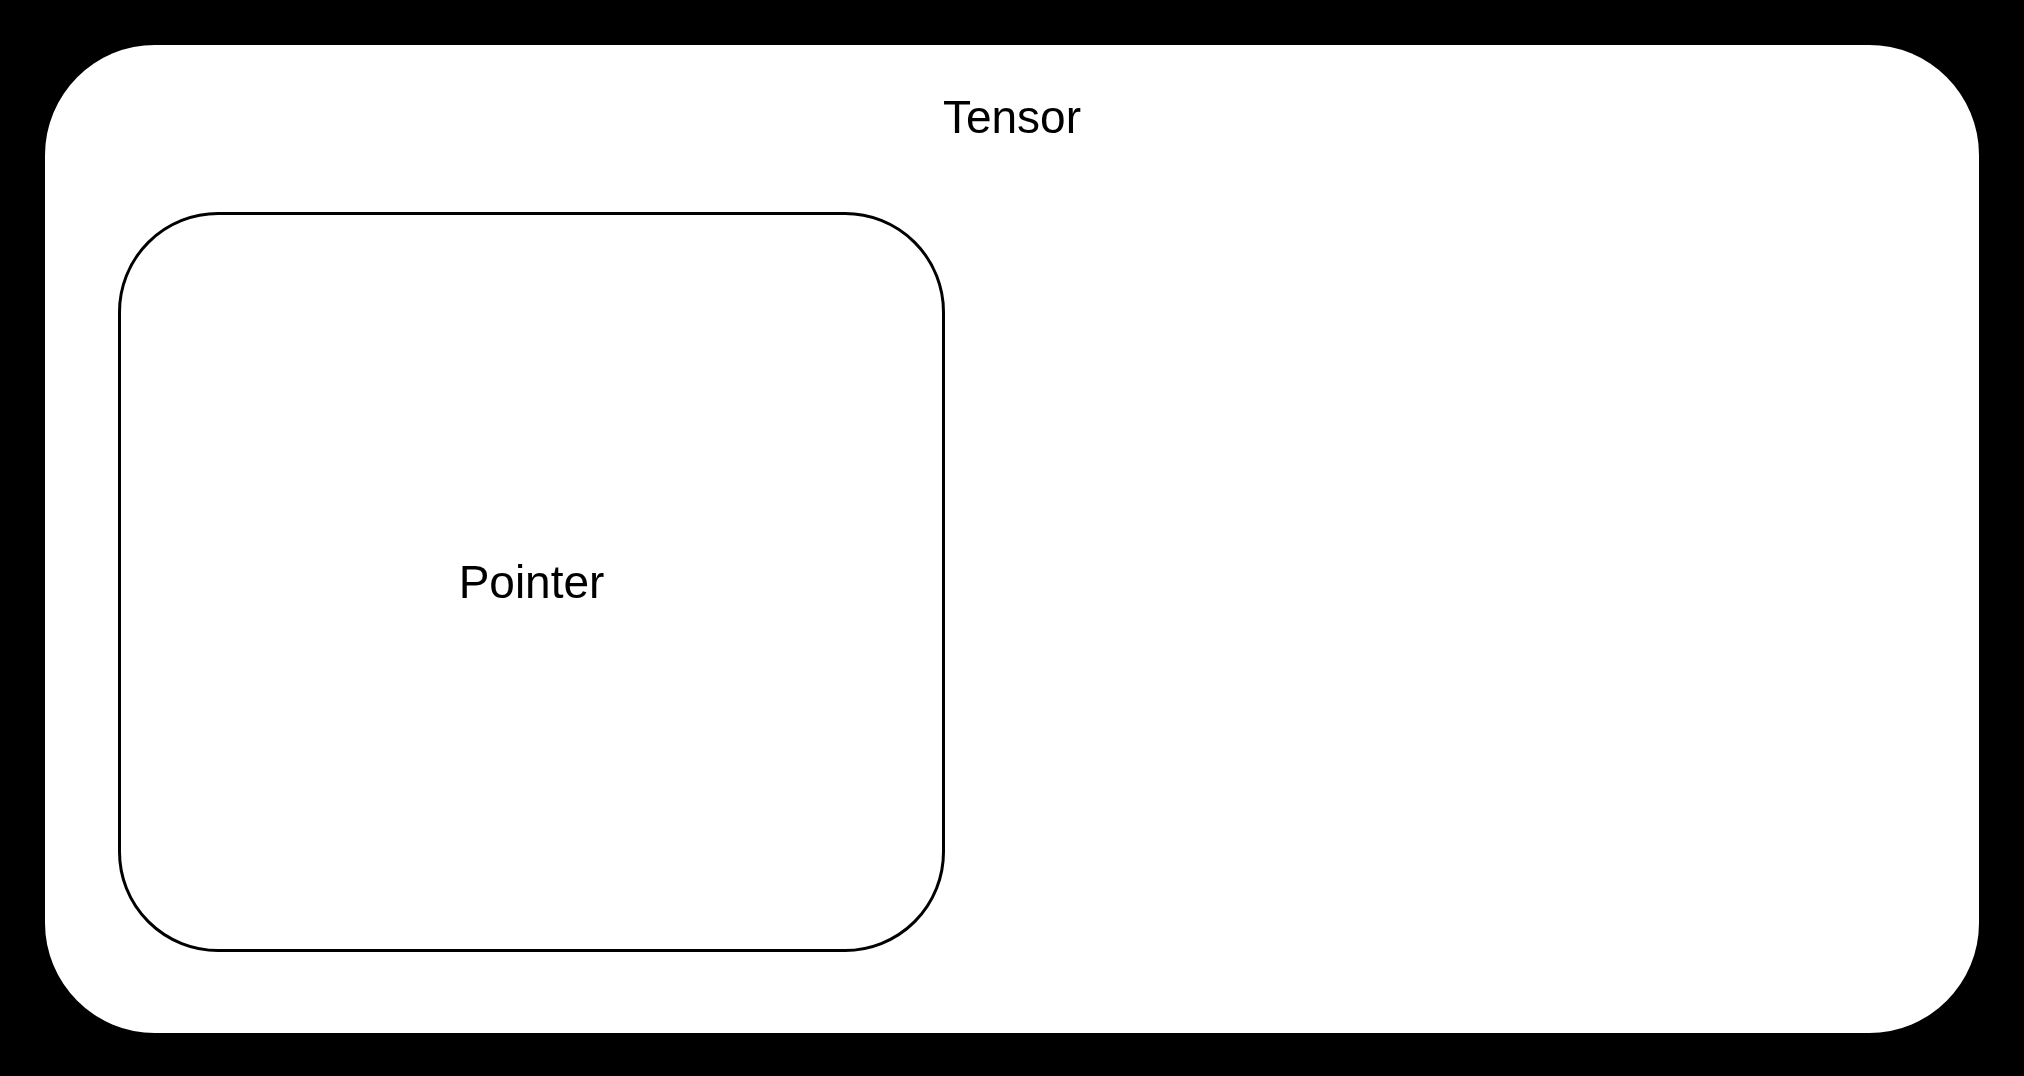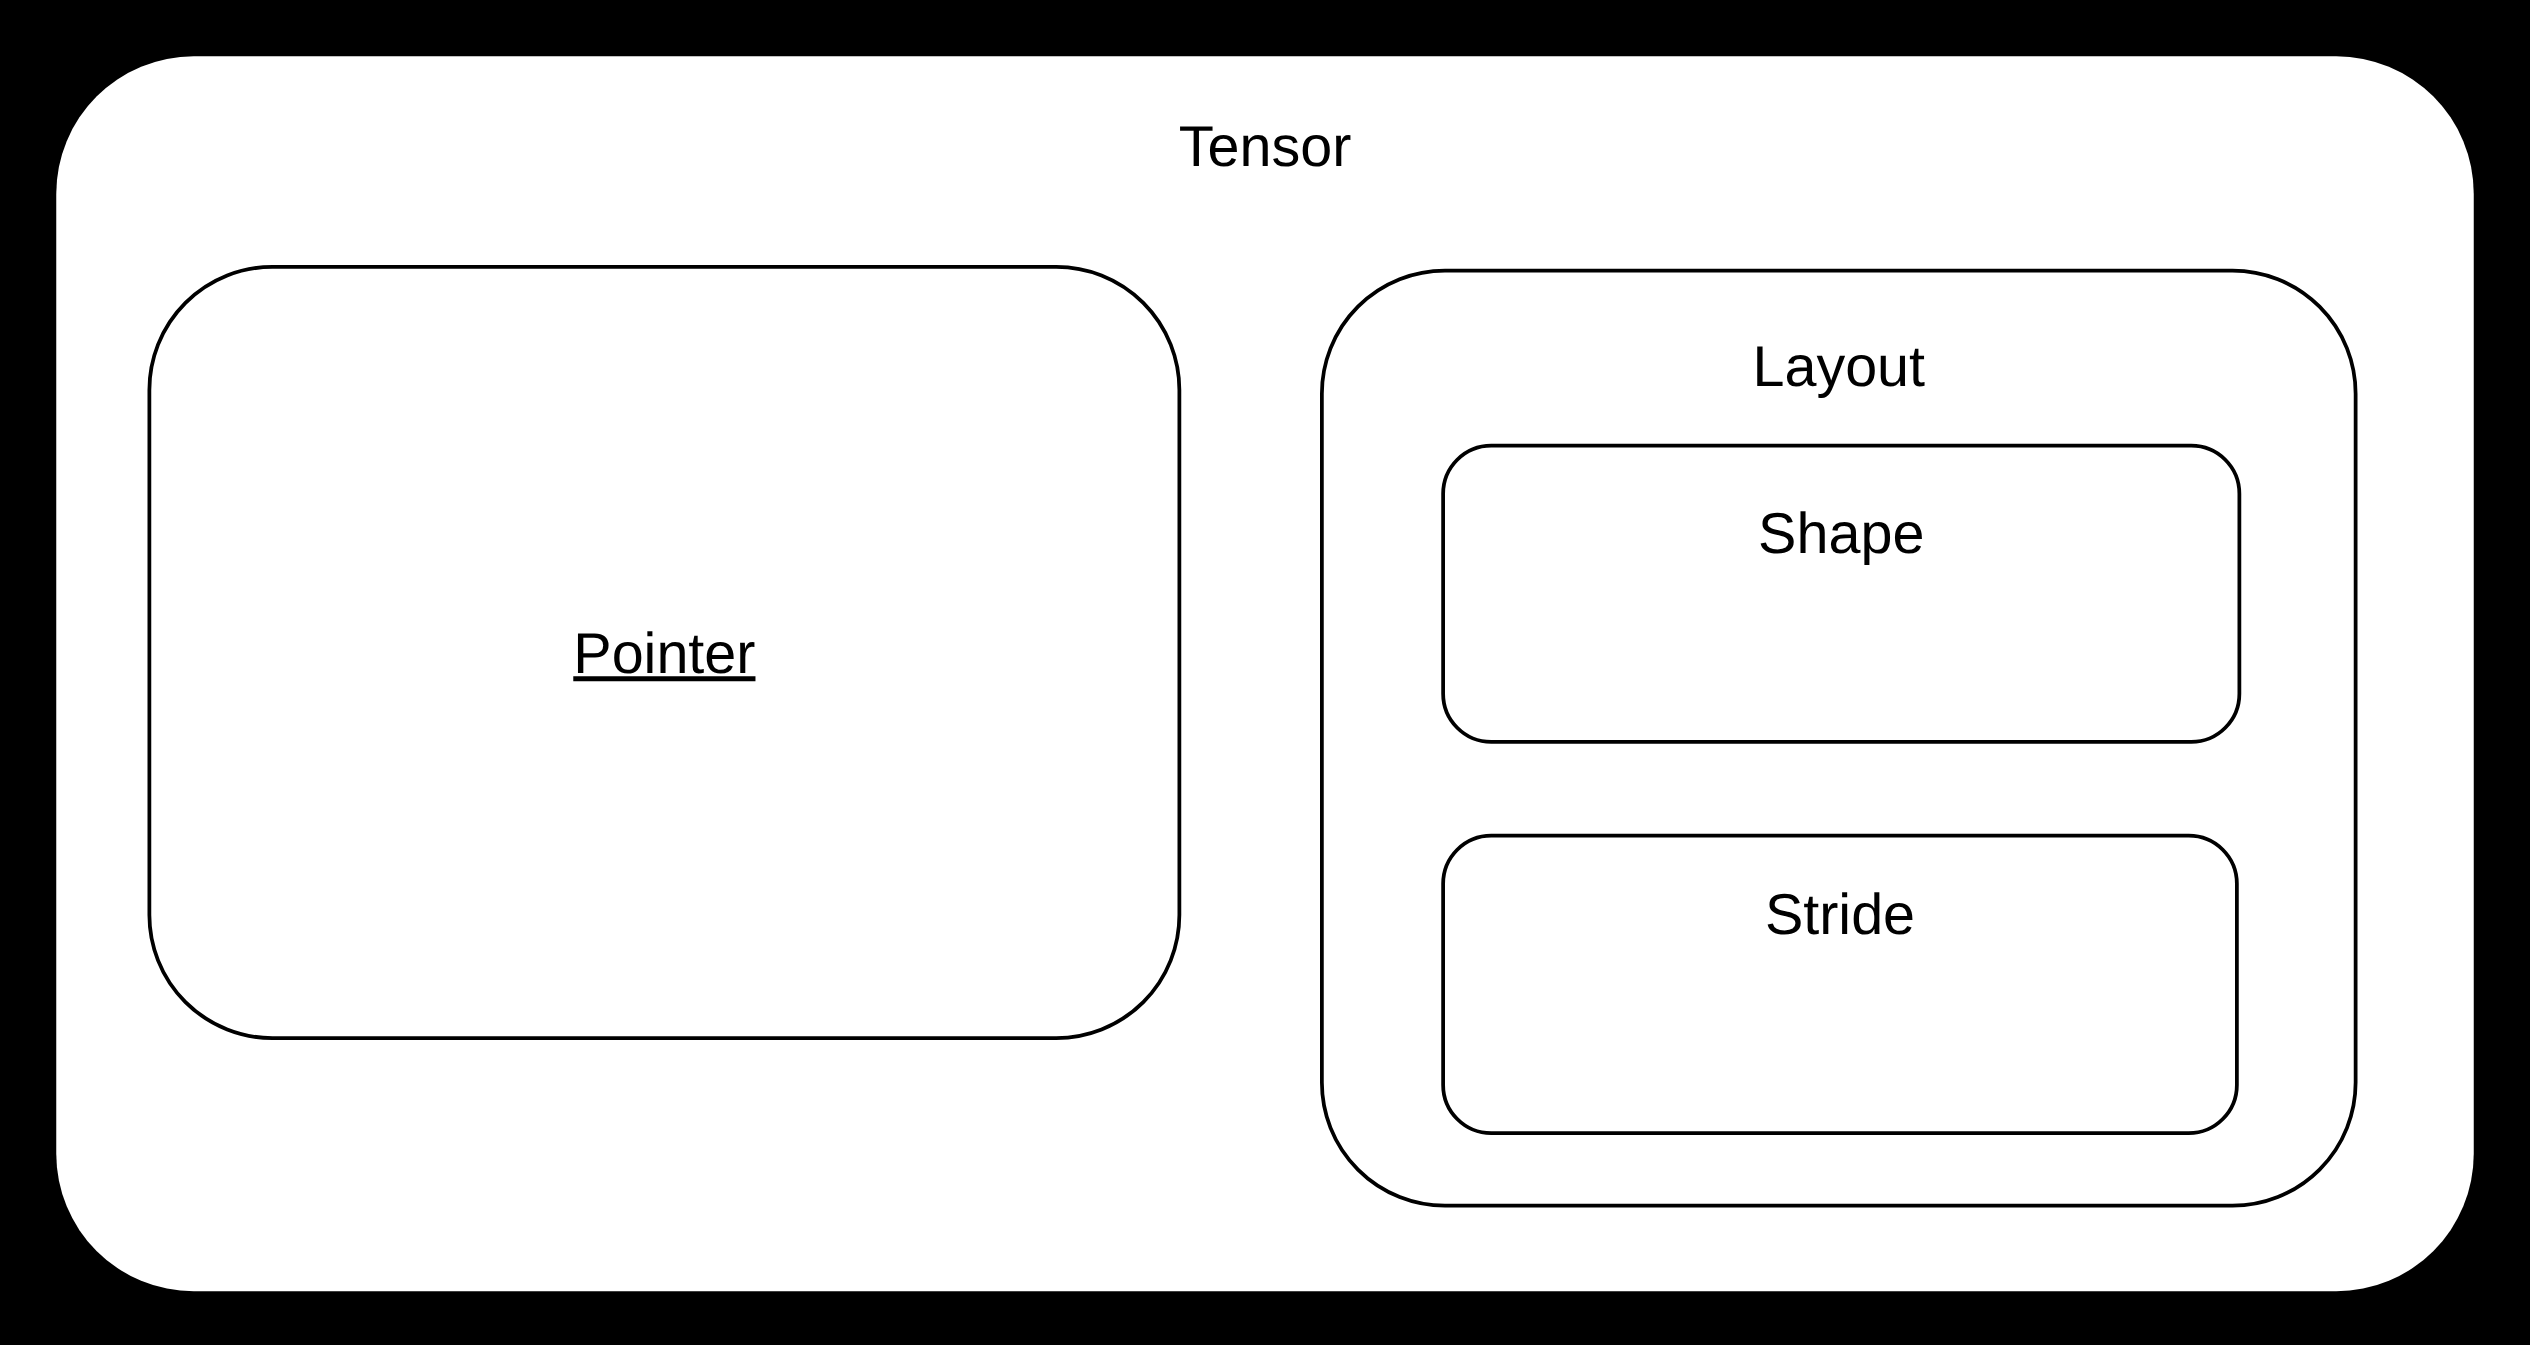--- a/index.html
+++ b/index.html
@@ -41,26 +41,25 @@
   .node {
     position: absolute;
     background: #ffffff;
     border: 3px solid #000000;
     box-sizing: border-box;
   }
   .pointer-box {
     left: 73px;
     top: 167px;
     width: 827px;
-    height: 620px;
+    height: 740px;
     border-radius: 100px;
     display: flex;
     align-items: center;
     justify-content: center;
-    text-decoration: underline;
   }
   .pointer-label {
     font-size: 46px;
     line-height: 46px;
     text-align: center;
     white-space: nowrap;
   }
   .layout-box {
     left: 1011px;
     top: 170px;
@@ -110,25 +109,14 @@
 <body>
 
 <div class="stage">
   <div class="tensor-container">
     <div class="tensor-title">Tensor</div>
 
     <div class="node pointer-box">
       <div class="pointer-label">Pointer</div>
     </div>
 
-    <div class="node layout-box">
-      <div class="layout-title">Layout</div>
-
-      <div class="node shape-box">
-        <div class="sub-label">Shape</div>
-      </div>
-
-      <div class="node stride-box">
-        <div class="sub-label">Stride</div>
-      </div>
-    </div>
   </div>
 </div>
 
 </body></html>

